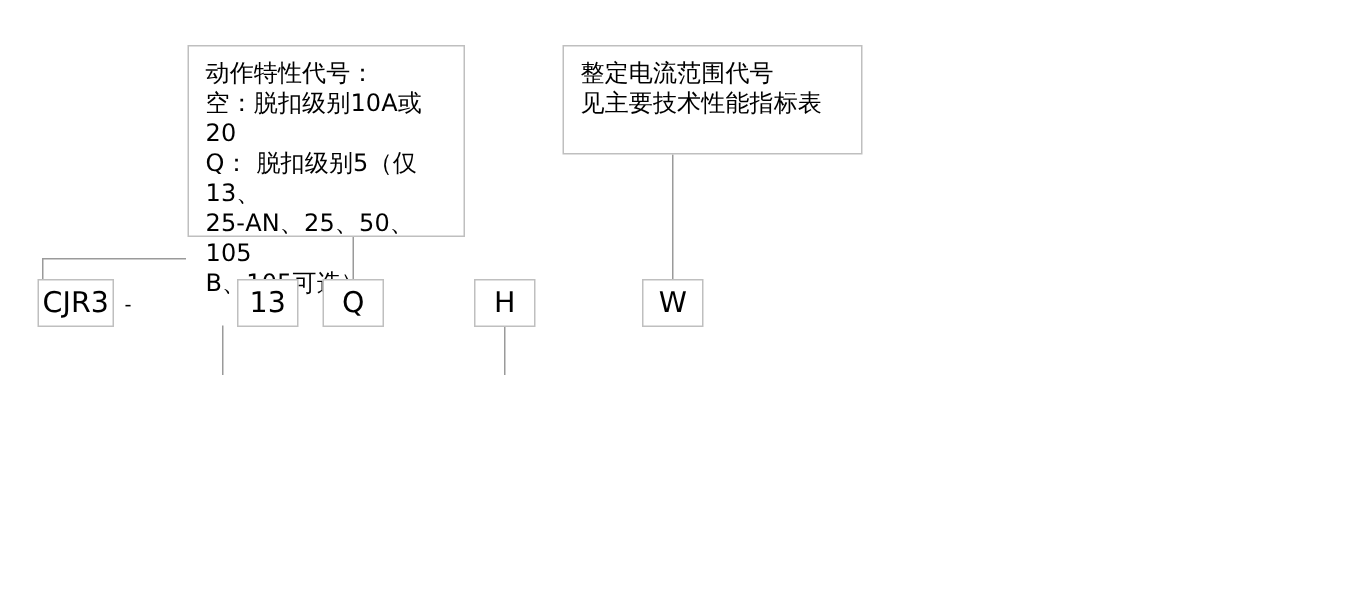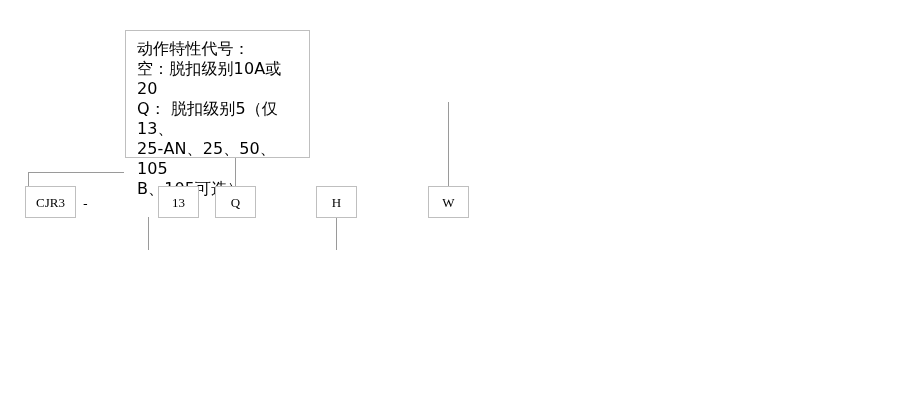--- a/index.html
+++ b/index.html
@@ -22,23 +22,22 @@
     position: absolute;
     box-sizing: border-box;
     border: 1px solid #bfbfbf;
     background: #ffffff;
     color: #000000;
   }
   .code-box {
     display: flex;
     align-items: center;
     justify-content: center;
-    font-size: 13px;
+    font-size: 19px;
     line-height: 1;
-    font-family: Liberation Serif, serif;
   }
   .note-box {
     padding: 8px 10px 9px 11px;
     font-size: 16px;
     line-height: 20px;
     white-space: pre-line;
     letter-spacing: 0.1px;
   }
   .line {
     position: absolute;
@@ -69,20 +68,22 @@
   <div class="line vline" style="left:28px; top:172px; height:14px;"></div>
 
   <div class="line hline" style="left:28px; top:172px; width:96px;"></div>
 
   <div class="box note-box" style="left:125px; top:30px; width:185px; height:128px;">动作特性代号：
 空：脱扣级别10A或20
 Q： 脱扣级别5（仅13、
 25-AN、25、50、105
 B、105可选）</div>
 
+  <div class="box note-box" style="left:375px; top:30px; width:200px; height:73px;">整定电流范围代号
+见主要技术性能指标表</div>
 
   <div class="box code-box" style="left:25px; top:186px; width:51px; height:32px;">CJR3</div>
 
   <div class="dash" style="left:83px; top:197px;">-</div>
 
   <div class="box code-box" style="left:128px; top:186px; width:41px; height:32px;margin-left:30px;">13</div>
 
   <div class="box code-box" style="left:215px; top:186px; width:41px; height:32px;">Q</div>
 
   <div class="box code-box" style="left:316px; top:186px; width:41px; height:32px;">H</div>

